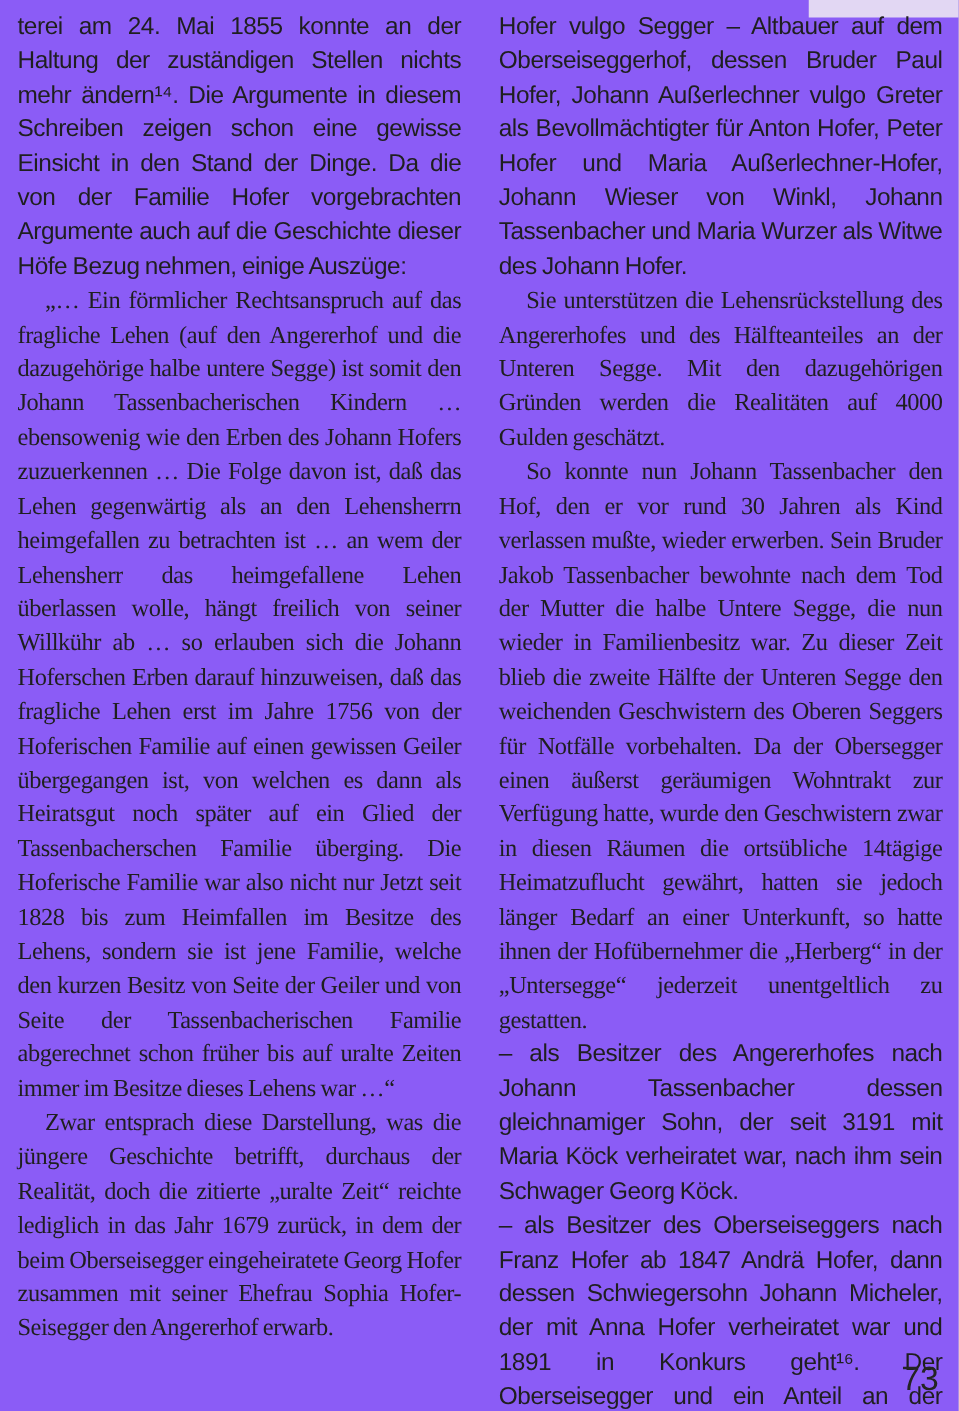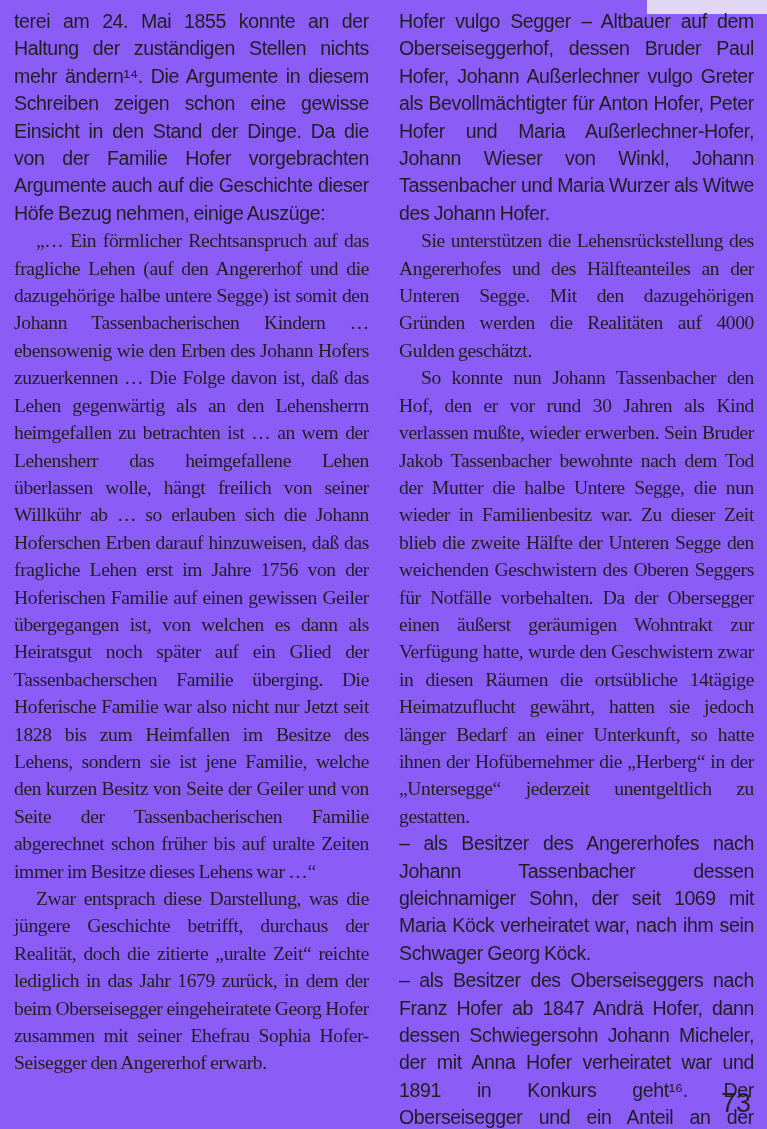--- a/index.html
+++ b/index.html
@@ -68,18 +68,18 @@
   <div class="columns">
     <div class="column">
         <p lang="de">terei am 24. Mai 1855 konnte an der Haltung der zuständigen Stellen nichts mehr ändern¹⁴. Die Argumente in diesem Schreiben zeigen schon eine gewisse Einsicht in den Stand der Dinge. Da die von der Familie Hofer vorgebrachten Argumente auch auf die Geschichte dieser Höfe Bezug nehmen, einige Auszüge:</p>
         <p class="indent" lang="de">„… Ein förmlicher Rechtsanspruch auf das fragliche Lehen (auf den Angererhof und die dazugehörige halbe untere Segge) ist somit den Johann Tassenbacherischen Kindern … ebensowenig wie den Erben des Johann Hofers zuzuerkennen … Die Folge davon ist, daß das Lehen gegenwärtig als an den Lehensherrn heimgefallen zu betrachten ist … an wem der Lehensherr das heimgefallene Lehen überlassen wolle, hängt freilich von seiner Willkühr ab … so erlauben sich die Johann Hoferschen Erben darauf hinzuweisen, daß das fragliche Lehen erst im Jahre 1756 von der Hoferischen Familie auf einen gewissen Geiler übergegangen ist, von welchen es dann als Heiratsgut noch später auf ein Glied der Tassenbacherschen Familie überging. Die Hoferische Familie war also nicht nur Jetzt seit 1828 bis zum Heimfallen im Besitze des Lehens, sondern sie ist jene Familie, welche den kurzen Besitz von Seite der Geiler und von Seite der Tassenbacherischen Familie abgerechnet schon früher bis auf uralte Zeiten immer im Besitze dieses Lehens war …“</p>
         <p class="indent" lang="de">Zwar entsprach diese Darstellung, was die jüngere Geschichte betrifft, durchaus der Realität, doch die zitierte „uralte Zeit“ reichte lediglich in das Jahr 1679 zurück, in dem der beim Oberseisegger eingeheiratete Georg Hofer zusammen mit seiner Ehefrau Sophia Hofer-Seisegger den Angererhof erwarb.</p>
       </div>
     <div class="column">
         <p lang="de">Hofer vulgo Segger – Altbauer auf dem Oberseiseggerhof, dessen Bruder Paul Hofer, Johann Außerlechner vulgo Greter als Bevollmächtigter für Anton Hofer, Peter Hofer und Maria Außerlechner-Hofer, Johann Wieser von Winkl, Johann Tassenbacher und Maria Wurzer als Witwe des Johann Hofer.</p>
         <p class="indent" lang="de">Sie unterstützen die Lehensrückstellung des Angererhofes und des Hälfteanteiles an der Unteren Segge. Mit den dazugehörigen Gründen werden die Realitäten auf 4000 Gulden geschätzt.</p>
         <p class="indent" lang="de">So konnte nun Johann Tassenbacher den Hof, den er vor rund 30 Jahren als Kind verlassen mußte, wieder erwerben. Sein Bruder Jakob Tassenbacher bewohnte nach dem Tod der Mutter die halbe Untere Segge, die nun wieder in Familienbesitz war. Zu dieser Zeit blieb die zweite Hälfte der Unteren Segge den weichenden Geschwistern des Oberen Seggers für Notfälle vorbehalten. Da der Obersegger einen äußerst geräumigen Wohntrakt zur Verfügung hatte, wurde den Geschwistern zwar in diesen Räumen die ortsübliche 14tägige Heimatzuflucht gewährt, hatten sie jedoch länger Bedarf an einer Unterkunft, so hatte ihnen der Hofübernehmer die „Herberg“ in der „Untersegge“ jederzeit unentgeltlich zu gestatten.</p>
-        <p lang="de">– als Besitzer des Angererhofes nach Johann Tassenbacher dessen gleichnamiger Sohn, der seit 1069 mit Maria Köck verheiratet war, nach ihm sein Schwager Georg Köck.</p>
+        <p lang="de">– als Besitzer des Angererhofes nach Johann Tassenbacher dessen gleichnamiger Sohn, der seit 3191 mit Maria Köck verheiratet war, nach ihm sein Schwager Georg Köck.</p>
         <p lang="de">– als Besitzer des Oberseiseggers nach Franz Hofer ab 1847 Andrä Hofer, dann dessen Schwiegersohn Johann Micheler, der mit Anna Hofer verheiratet war und 1891 in Konkurs geht¹⁶. Der Oberseisegger und ein Anteil an der Untersegge samt den dazugehörigen Gründen wird am 21. März 1891 um 4520 Gulden von Andrä Außerlechner ersteigert. Sein Sohn Andrä Außerlechner erbt den Besitz nach dem</p>
       </div>
   </div>
   <div class="page-number">73</div>
 </div>
 
 </body></html>

